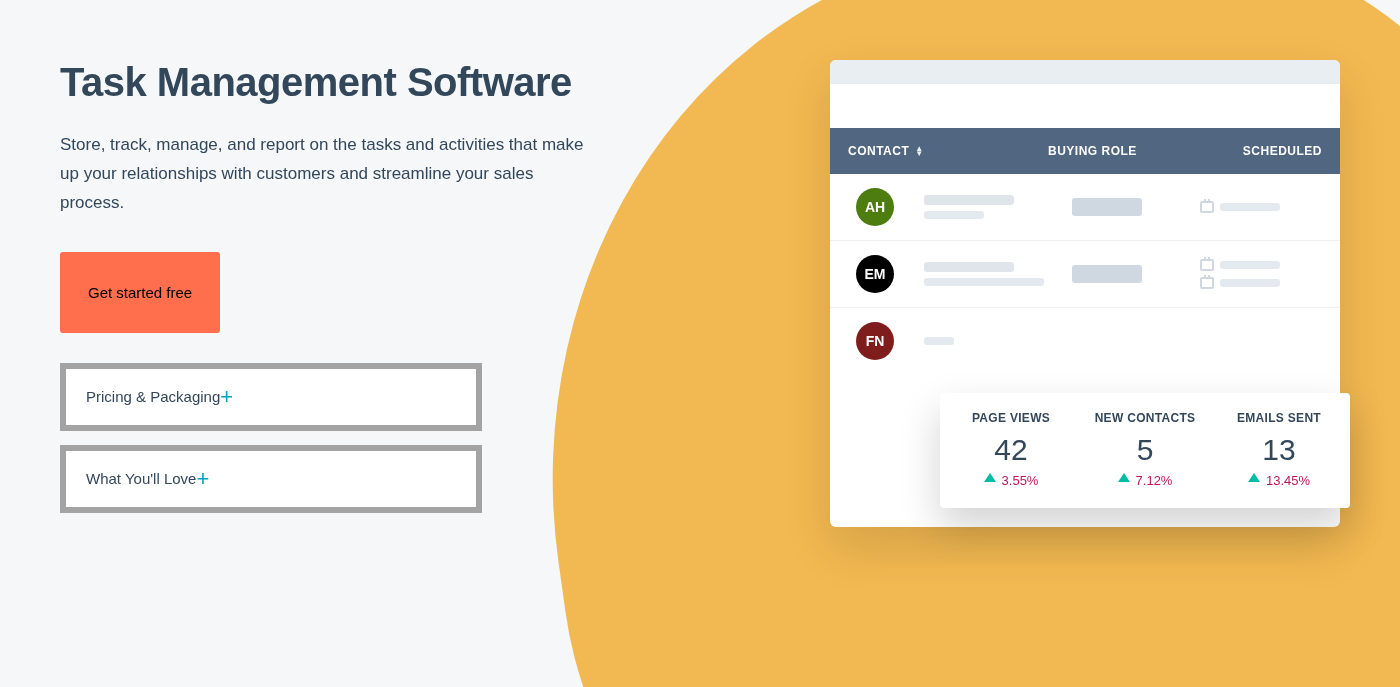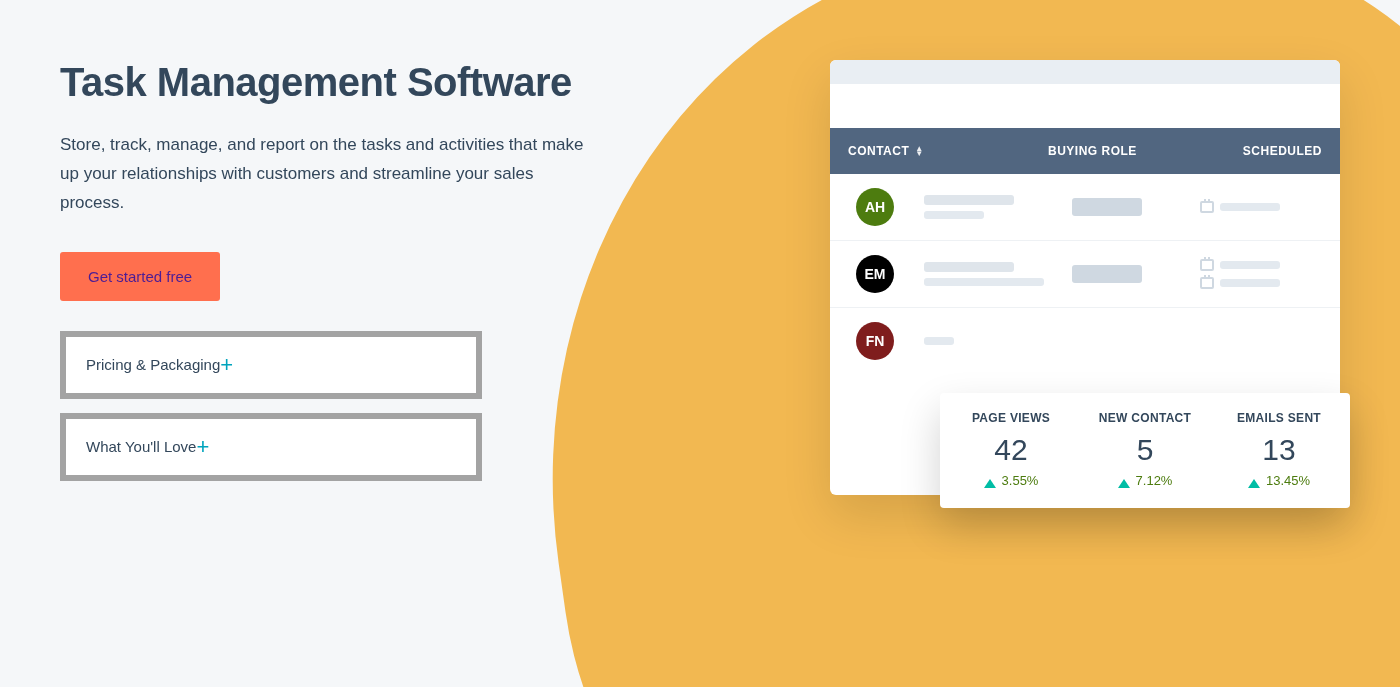--- a/index.html
+++ b/index.html
@@ -39,24 +39,24 @@
   .lead {
     font-size: 17px;
     line-height: 1.7;
     color: #33475b;
     margin-bottom: 34px;
     max-width: 540px;
   }
   .cta {
     display: inline-block;
     background: #ff6f4e;
-    color: #4c1d95;
+    color: #000000;
     font-size: 15px;
     font-weight: 500;
-    padding: 16px 28px;
+    padding: 32px 28px;
     border-radius: 3px;
     border: none;
     cursor: pointer;
     margin-bottom: 30px;
   }
   .accordion {
     width: 422px;
   }
   .acc-item {
     background: #fff;
@@ -142,21 +142,21 @@
     box-shadow: 0 18px 40px rgba(0,0,0,.18);
     border-radius:4px;
     display:flex;
     padding: 18px 18px 20px;
     gap: 28px;
     z-index:3;
   }
   .stat { text-align:center; min-width:106px;}
   .stat .lbl{ font-size:12px; font-weight:700; color:#33475b; letter-spacing:.3px; margin-bottom:8px;}
   .stat .val{ font-size:30px; color:#33475b; font-weight:400; margin-bottom:6px;}
-  .stat .delta{ font-size:13px; color:#4d7c0f; display:flex; align-items:flex-end; justify-content:center; gap:6px;}
+  .stat .delta{ font-size:13px; color:#be185d; display:flex; align-items:flex-start; justify-content:center; gap:6px;}
   .tri-up{ width:0;height:0;border-left:6px solid transparent;border-right:6px solid transparent;border-bottom:9px solid #00bda5;}
 
   .pager{ position:absolute; bottom:22px; left:50%; transform:translateX(-50%); width:16px;height:16px;border-radius:50%; background:#f5b83d;}
   .window-body{ position:relative; padding-bottom:90px;}
 </style>
 </head>
 <body>
 
 <div class="blob"></div>
 
@@ -245,21 +245,21 @@
         <div class="stats">
           <div class="stat">
             <div class="lbl">PAGE VIEWS</div>
             <div class="val">42</div>
             <div class="delta">
                 <span class="tri-up"></span>
                 <span>3.55%</span>
               </div>
           </div>
           <div class="stat">
-            <div class="lbl">NEW CONTACT</div>
+            <div class="lbl">NEW CONTACTS</div>
             <div class="val">5</div>
             <div class="delta">
                 <span class="tri-up"></span>
                 <span>7.12%</span>
               </div>
           </div>
           <div class="stat">
             <div class="lbl">EMAILS SENT</div>
             <div class="val">13</div>
             <div class="delta">

